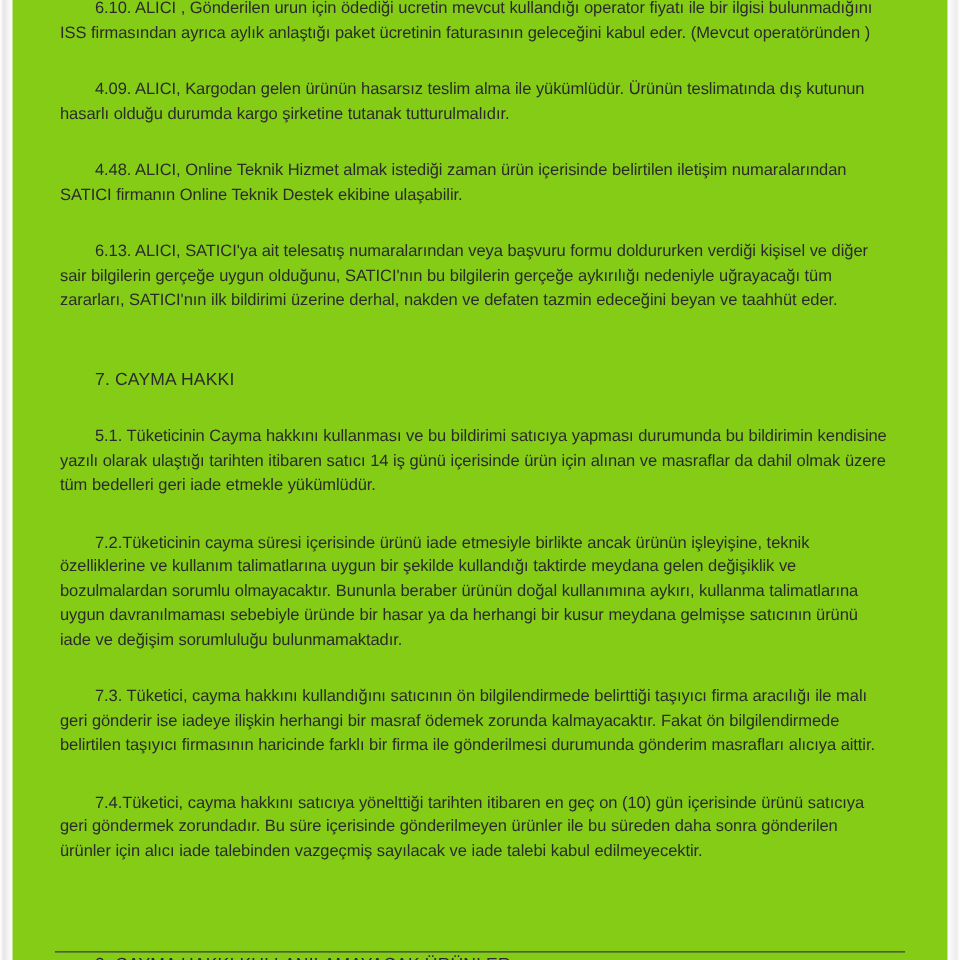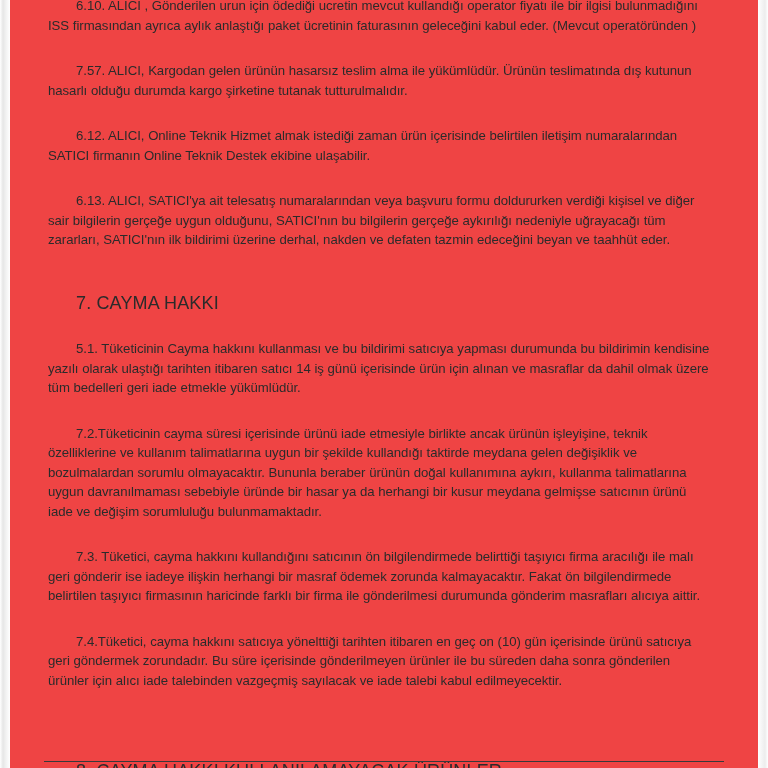--- a/index.html
+++ b/index.html
@@ -5,21 +5,21 @@
   html, body {
     margin: 0;
     padding: 0;
     background: #ffffff;
   }
   #page {
     position: relative;
     width: 768px;
     height: 768px;
     overflow: hidden;
-    background: #ef4444;
+    background: #84cc16;
     font-family: "Liberation Sans", sans-serif;
     box-sizing: border-box;
   }
   
   .edge {
     position: absolute;
     top: 0;
     bottom: 0;
     width: 10px;
     pointer-events: none;
@@ -48,21 +48,21 @@
     line-height: 19.5px;
     color: #2b2b2b;
     text-indent: 28px;
     text-align: left;
     letter-spacing: -0.05px;
     word-spacing: 0.1px;
   }
 
   h2.heading {
     margin: 0;
-    font-size: 18px;
+    font-size: 14px;
     line-height: 19.5px;
     font-weight: normal;
     color: #2b2b2b;
     text-indent: 28px;
     letter-spacing: 0.15px;
   }
   .gap-md { height: 26px; }
   .gap-lg { height: 44px; }
   .gap-xl { height: 72px; }
 
@@ -82,24 +82,24 @@
 <div id="page">
 
   <div class="edge edge-left"></div>
   <div class="edge edge-right"></div>
 
   <div class="doc">
 
     <p class="para">6.10. ALICI , Gönderilen urun için ödediği ucretin mevcut kullandığı operator fiyatı ile bir ilgisi bulunmadığını ISS firmasından ayrıca aylık anlaştığı paket ücretinin faturasının geleceğini kabul eder. (Mevcut operatöründen )</p>
     <div class="gap-md"></div>
 
-    <p class="para">7.57. ALICI, Kargodan gelen ürünün hasarsız teslim alma ile yükümlüdür. Ürünün teslimatında dış kutunun hasarlı olduğu durumda kargo şirketine tutanak tutturulmalıdır.</p>
+    <p class="para">4.09. ALICI, Kargodan gelen ürünün hasarsız teslim alma ile yükümlüdür. Ürünün teslimatında dış kutunun hasarlı olduğu durumda kargo şirketine tutanak tutturulmalıdır.</p>
     <div class="gap-md"></div>
 
-    <p class="para">6.12. ALICI, Online Teknik Hizmet almak istediği zaman ürün içerisinde belirtilen iletişim numaralarından SATICI firmanın Online Teknik Destek ekibine ulaşabilir.</p>
+    <p class="para">4.48. ALICI, Online Teknik Hizmet almak istediği zaman ürün içerisinde belirtilen iletişim numaralarından SATICI firmanın Online Teknik Destek ekibine ulaşabilir.</p>
     <div class="gap-md"></div>
 
     <p class="para">6.13. ALICI, SATICI'ya ait telesatış numaralarından veya başvuru formu doldururken verdiği kişisel ve diğer sair bilgilerin gerçeğe uygun olduğunu, SATICI'nın bu bilgilerin gerçeğe aykırılığı nedeniyle uğrayacağı tüm zararları, SATICI'nın ilk bildirimi üzerine derhal, nakden ve defaten tazmin edeceğini beyan ve taahhüt eder.</p>
     <div class="gap-lg"></div>
 
     <h2 class="heading">7. CAYMA HAKKI</h2>
     <div class="gap-md"></div>
 
     <p class="para">5.1. Tüketicinin Cayma hakkını kullanması ve bu bildirimi satıcıya yapması durumunda bu bildirimin kendisine yazılı olarak ulaştığı tarihten itibaren satıcı 14 iş günü içerisinde ürün için alınan ve masraflar da dahil olmak üzere tüm bedelleri geri iade etmekle yükümlüdür.</p>
     <div class="gap-md"></div>

